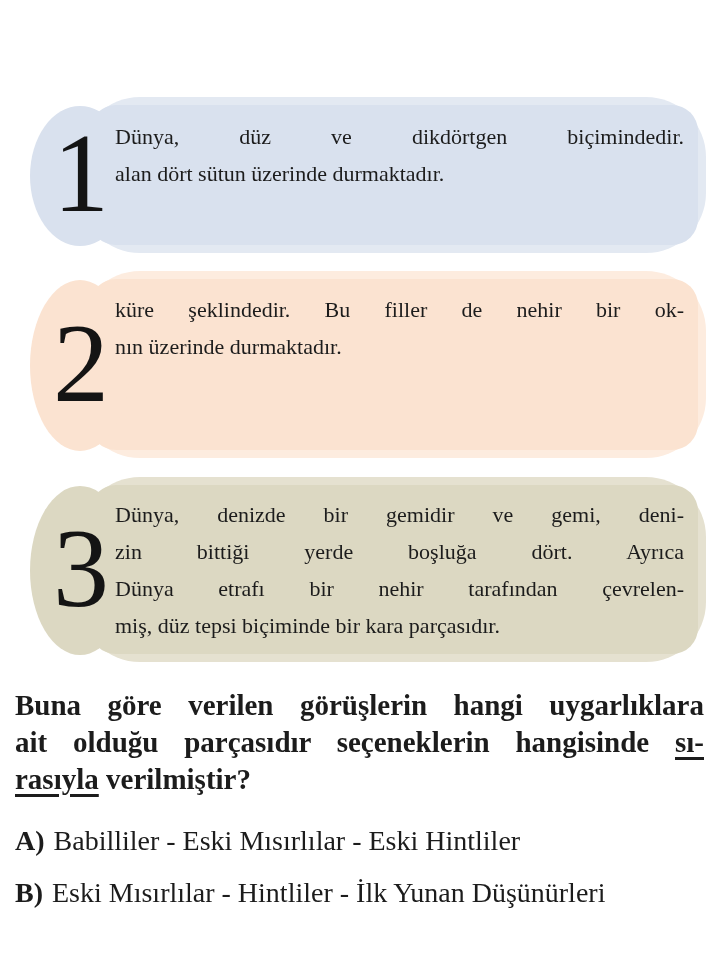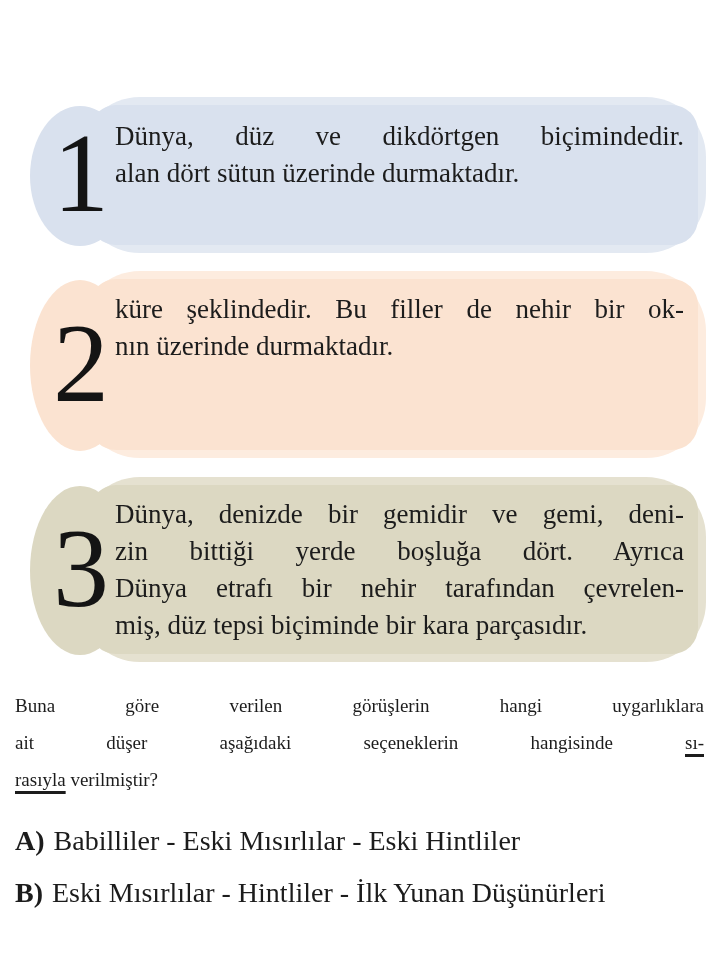--- a/index.html
+++ b/index.html
@@ -23,27 +23,27 @@
   #b1{top:97px;height:156px;}
   #b2{top:271px;height:187px;}
   #b3{top:477px;height:185px;}
   .outerRect{position:absolute;left:50px;right:0;top:0;bottom:0;border-radius:60px;}
   .lobe{position:absolute;left:0;top:9px;bottom:7px;width:100px;border-radius:50%;}
   .innerRect{position:absolute;left:60px;right:8px;top:8px;bottom:8px;border-radius:26px;}
   .bnum{
     position:absolute;left:0;width:102px;top:50%;transform:translateY(-52%);
     text-align:center;font-size:112px;line-height:1;color:#141414;
   }
-  .btext{position:absolute;left:85px;right:22px;font-size:27px;line-height:37px;overflow:hidden;}
+  .btext{position:absolute;left:85px;right:22px;font-size:22px;line-height:37px;overflow:hidden;}
   #b1 .btext{top:21px;}
   #b2 .btext{top:20px;}
   #b3 .btext{top:19px;}
 
   
-  .question{position:absolute;left:15px;top:687px;width:689px;font-size:19px;line-height:37px;font-weight:normal;}
+  .question{position:absolute;left:15px;top:687px;width:689px;font-size:29px;line-height:37px;font-weight:bold;}
   .question .useg{text-decoration:underline;text-decoration-thickness:2.5px;text-underline-offset:5px;}
 
   
   .options{position:absolute;left:15px;top:822px;width:692px;font-size:28px;line-height:37px;}
   .optrow{margin-bottom:15px;white-space:nowrap;}
   .optletter{font-weight:bold;margin-right:9px;}
 </style>
 </head>
 <body style="background: rgb(255, 255, 255); color: rgb(28, 28, 28);">
 
@@ -80,21 +80,21 @@
     <div class="btext">
         <div class="tline">Dünya, denizde bir gemidir ve gemi, deni-</div>
         <div class="tline">zin bittiği yerde boşluğa dört. Ayrıca</div>
         <div class="tline">Dünya etrafı bir nehir tarafından çevrelen-</div>
         <div class="tline tlast">miş, düz tepsi biçiminde bir kara parçasıdır.</div>
       </div>
   </div>
 
   <div class="question">
       <div class="tline"><span>Buna göre verilen görüşlerin hangi uygarlıklara</span></div>
-      <div class="tline"><span>ait düşer aşağıdaki seçeneklerin hangisinde </span><span class="useg">sı-</span></div>
+      <div class="tline"><span>ait olduğu parçasıdır seçeneklerin hangisinde </span><span class="useg">sı-</span></div>
       <div class="tline tlast"><span class="useg">rasıyla</span><span> verilmiştir?</span></div>
     </div>
 
   <div class="options">
     <div class="optrow">
       <span class="optletter">A)</span><span>Babilliler - Eski Mısırlılar - Eski Hintliler</span>
     </div>
     <div class="optrow">
       <span class="optletter">B)</span><span>Eski Mısırlılar - Hintliler - İlk Yunan Düşünürleri</span>
     </div>

